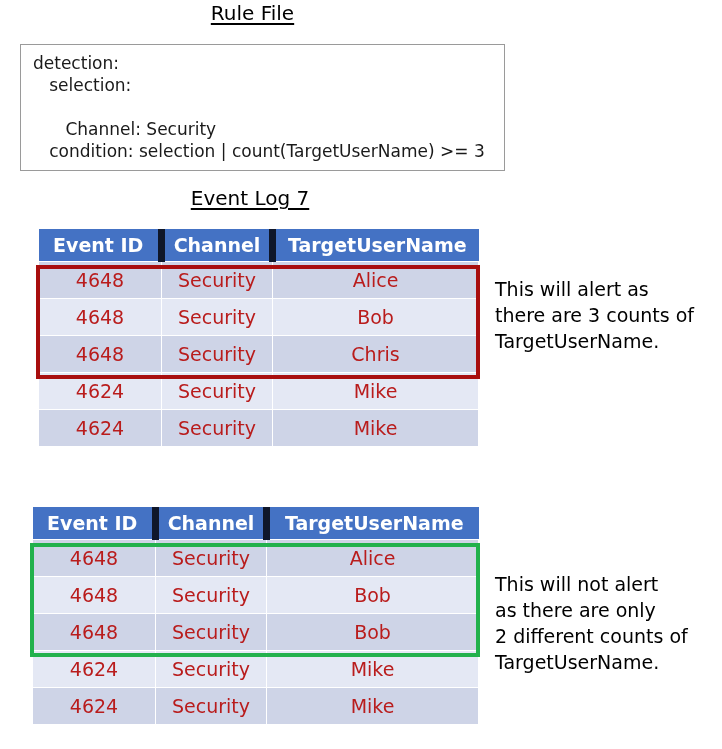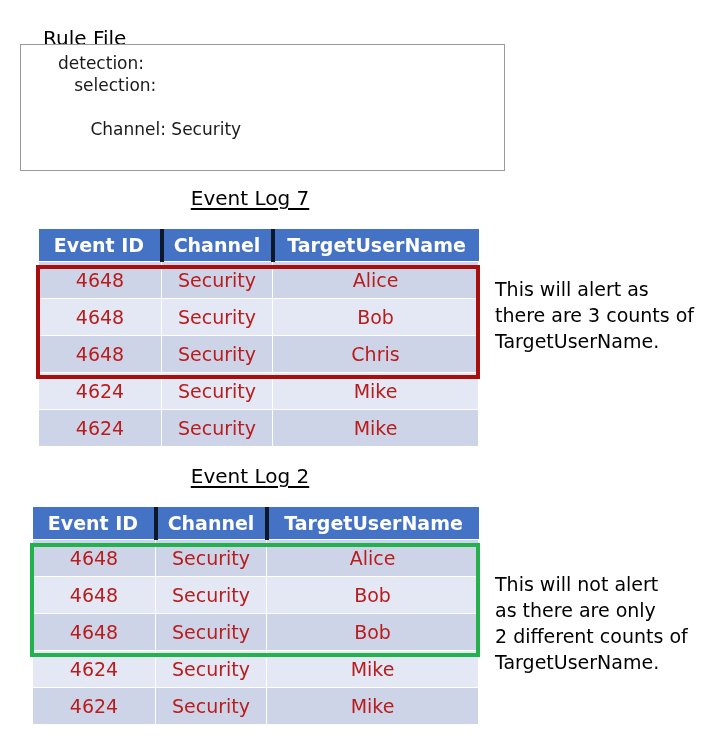--- a/index.html
+++ b/index.html
@@ -26,21 +26,21 @@
   
   .section-title {
     position: absolute;
     font-size: 20px;
     line-height: 24px;
     color: #000;
     text-decoration: underline;
     text-underline-offset: 3px;
     white-space: nowrap;
   }
-  #rule-file-title  { left: 0;  top: 26px; width: 505px; text-align: left; margin-left: 43px; }
+  #rule-file-title  { left: 0;  top: 1px; width: 505px; text-align: center; }
   #event-log-1-title{ left: 0;  top: 186px; width: 500px; text-align: center; }
   #event-log-2-title{ left: 0;  top: 464px; width: 500px; text-align: center; }
 
   
   #rule-file-box {
     position: absolute;
     left: 20px;
     top: 44px;
     width: 485px;
     height: 127px;
@@ -49,21 +49,20 @@
     box-sizing: border-box;
   }
   .rule-line {
     position: absolute;
     left: 12px;
     font-size: 17px;
     line-height: 20px;
     color: #1a1a1a;
     white-space: pre;
     font-family: "DejaVu Sans", "Liberation Sans", sans-serif;
-    margin-left: 25px;
   }
   .rule-line.l0 { top: 8px;  }
   .rule-line.l1 { top: 30px; }
   .rule-line.l2 { top: 52px; }
   .rule-line.l3 { top: 74px; }
   .rule-line.l4 { top: 96px; }
 
   
   .log-table {
     position: absolute;
@@ -74,21 +73,21 @@
   #event-log-2-table { left: 32px; top: 507px; width: 446px; }
 
   .log-table th {
     background: #4472c4;
     color: #ffffff;
     font-weight: bold;
     font-size: 19px;
     height: 32px;
     text-align: center;
     border-left: 2px solid #ffffff;
-    border-right: 4px solid #0f172a;
+    border-right: 7px solid #0f172a;
     border-top: none;
     border-bottom: none;
     padding: 0;
     white-space: nowrap;
   }
   .log-table th:first-child { border-left: none; }
   .log-table th:last-child  { border-right: none; }
 
   .log-table td {
     font-size: 19px;
@@ -141,20 +140,21 @@
 <body>
 
 <div class="stage">
 
   <div class="section-title" id="rule-file-title">Rule File</div>
 
   <div id="rule-file-box">
     <div class="rule-line l0">detection:</div>
     <div class="rule-line l1">   selection:</div>
     <div class="rule-line l3">      Channel: Security</div>
+    <div class="rule-line l4">   condition: selection | count(TargetUserName) &gt;= 3</div>
   </div>
 
   <div class="section-title" id="event-log-1-title">Event Log 7</div>
 
   <table class="log-table" id="event-log-1-table">
     <colgroup>
       <col style="width:123px">
       <col style="width:111px">
       <col style="width:206px">
     </colgroup>
@@ -193,21 +193,20 @@
       </tr>
     </tbody>
   </table>
 
   <div class="highlight-box" id="alert-highlight-1"></div>
 
   <div class="annotation" id="annotation-1">This will alert as
 there are 3 counts of
 TargetUserName.</div>
 
-  <div class="section-title" id="event-log-2-title">Event Log 2</div>
 
   <table class="log-table" id="event-log-2-table">
     <colgroup>
       <col style="width:123px">
       <col style="width:111px">
       <col style="width:212px">
     </colgroup>
     <thead>
       <tr>
         <th>Event ID</th>

